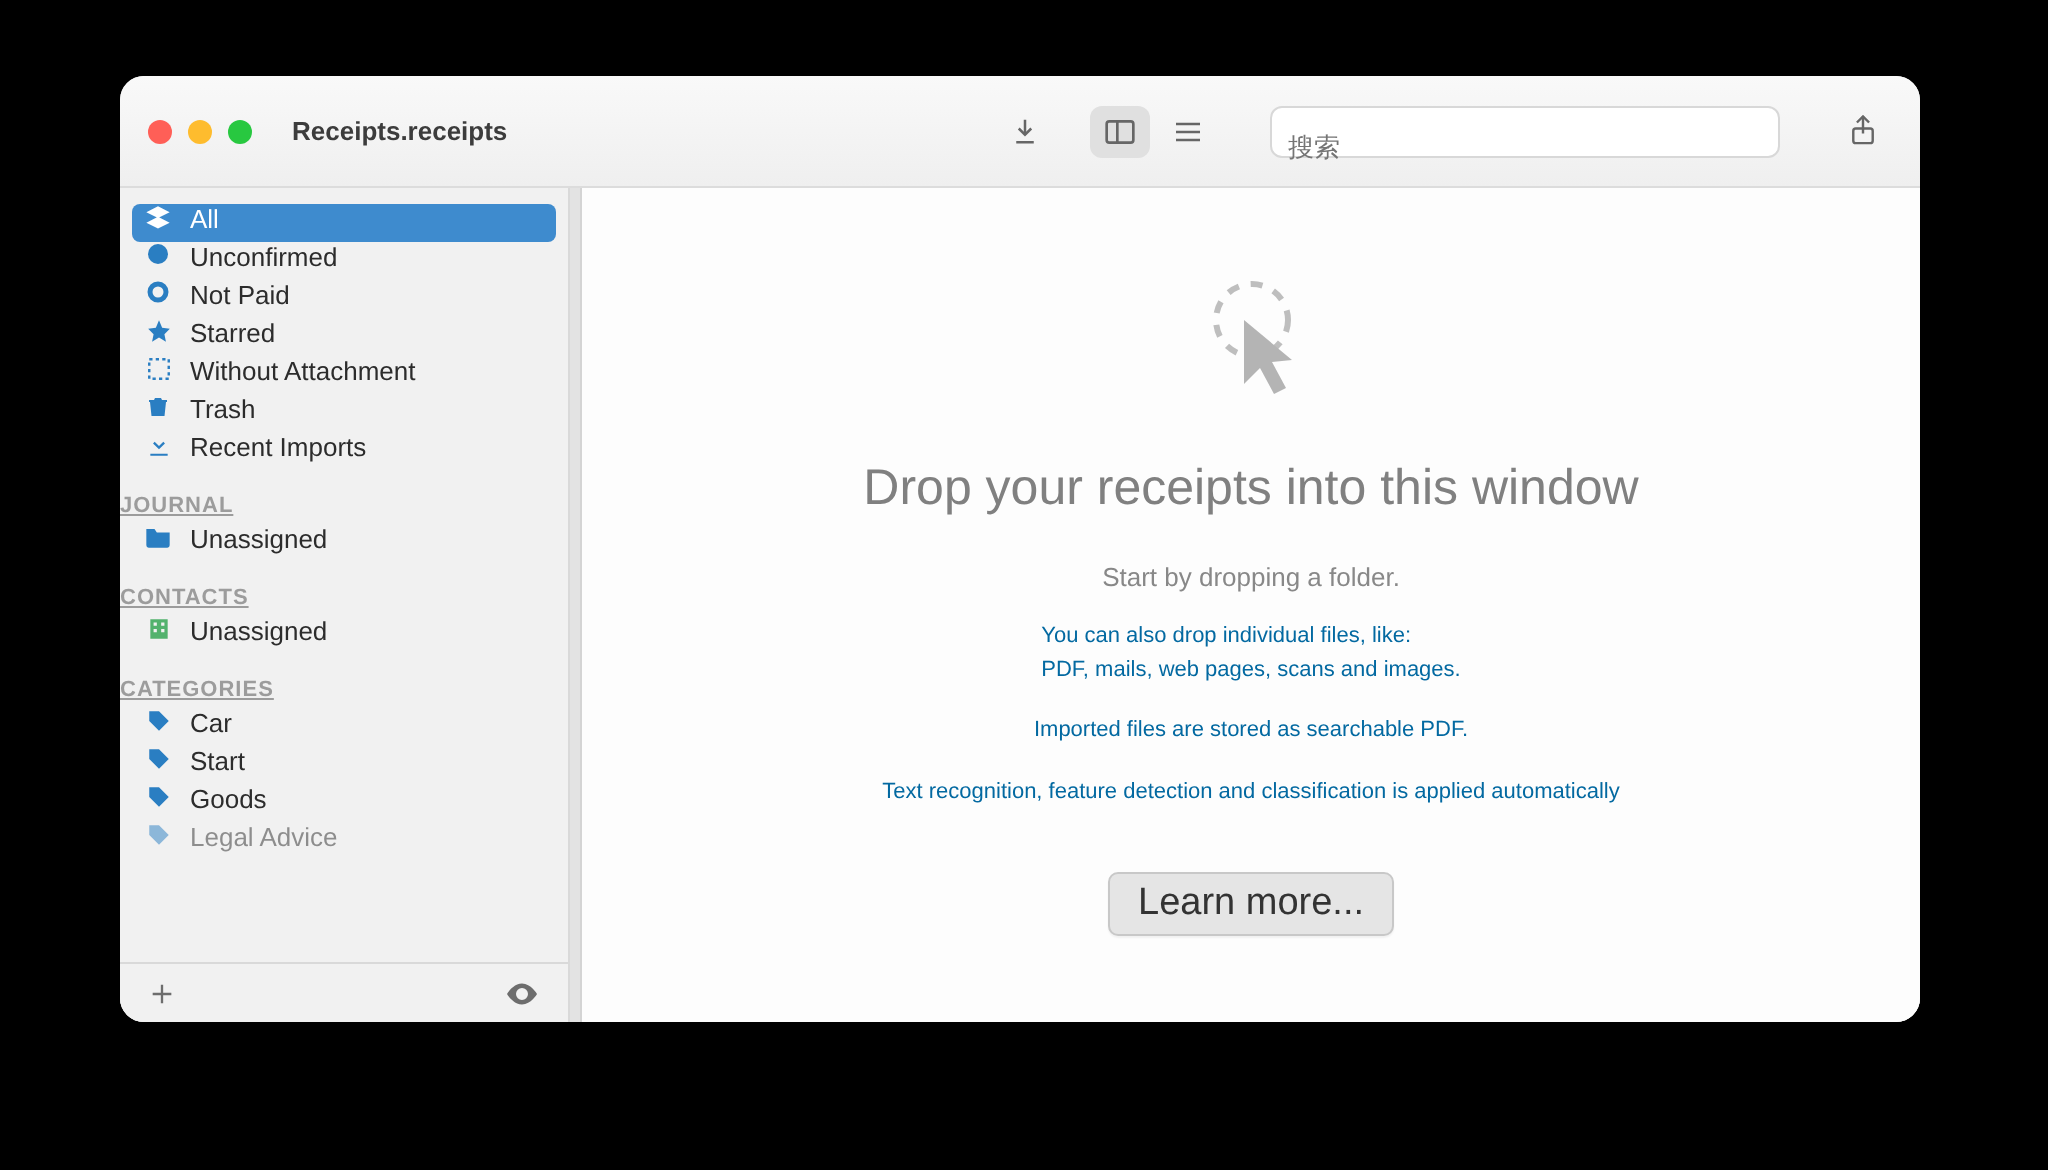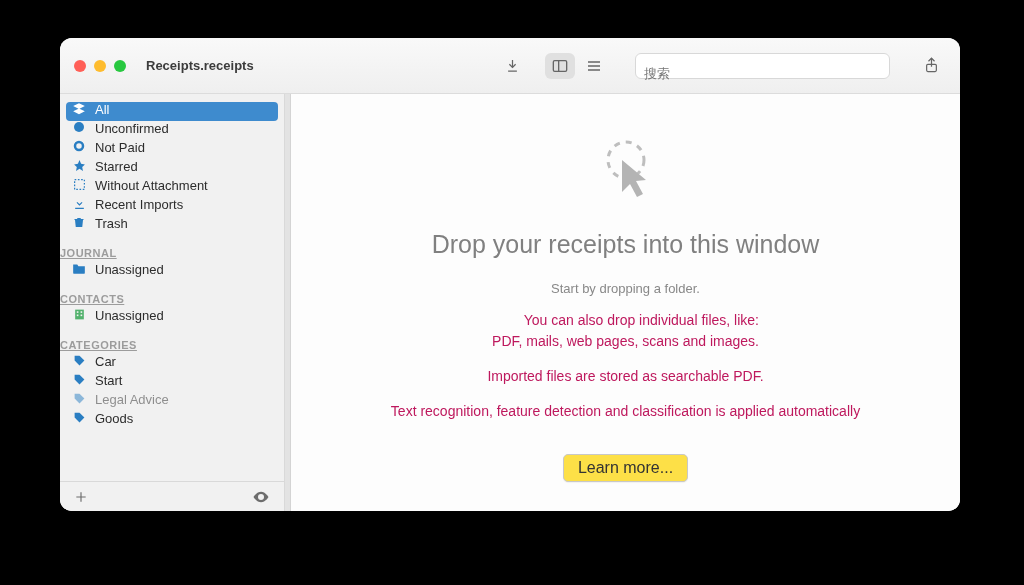--- a/index.html
+++ b/index.html
@@ -118,28 +118,28 @@
     margin-top: 30px;
     font-size: 25px;
     font-weight: 400;
     color: #808080;
   }
   .main .lead {
     margin-top: 22px;
     font-size: 13px;
     color:#888;
   }
-  .main .para { margin-top: 14px; font-size:14px; color:#be185d; text-align:right; line-height:1.5;}
+  .main .para { margin-top: 14px; font-size:11px; color:#0369a1; text-align:left; line-height:1.5;}
   .learn-btn {
     margin-top: 32px;
-    background: #fde047;
+    background: #e5e5e5;
     border: 1px solid #c8c8c8;
     border-radius: 5px;
     padding: 4px 14px;
-    font-size: 16px;
+    font-size: 19px;
     color:#333;
     box-shadow: 0 1px 1px rgba(0,0,0,0.05);
   }
   .fade-bottom {
     position:absolute; left:0; right:0; bottom:0; height:16px;
     background: linear-gradient(rgba(241,241,241,0), #f1f1f1);
     pointer-events:none;
   }
   svg { display:block; }
 </style>
@@ -238,35 +238,35 @@
           <span>Starred</span>
         </div>
         <div class="sb-row">
           <span class="icon">
             <svg width="13" height="13" viewBox="0 0 16 16" fill="none" stroke="#2a7ec2" stroke-width="1.5" stroke-dasharray="2 2">
                 <rect x="2" y="2" width="12" height="12"></rect>
               </svg>
           </span>
           <span>Without Attachment</span>
         </div>
+        <div class="sb-row trash">
+          <span class="icon">
+            <svg width="12" height="13" viewBox="0 0 24 24" fill="#2a7ec2">
+                <path d="M4 7h16l-1.5 14h-13L4 7zm5-4h6l1 2H8l1-2zM3 5h18v2H3z"></path>
+              </svg>
+          </span>
+          <span>Trash</span>
+        </div>
         <div class="sb-row">
           <span class="icon">
             <svg width="13" height="13" viewBox="0 0 24 24" fill="#2a7ec2">
                 <path d="M12 3v10l4-4 1.5 1.5L12 16l-5.5-5.5L8 9l4 4V3h0zM4 20h16v2H4z"></path>
               </svg>
           </span>
           <span>Recent Imports</span>
-        </div>
-        <div class="sb-row trash">
-          <span class="icon">
-            <svg width="12" height="13" viewBox="0 0 24 24" fill="#2a7ec2">
-                <path d="M4 7h16l-1.5 14h-13L4 7zm5-4h6l1 2H8l1-2zM3 5h18v2H3z"></path>
-              </svg>
-          </span>
-          <span>Trash</span>
         </div>
 
         <div class="sb-header">JOURNAL</div>
         <div class="sb-row">
           <span class="icon">
             <svg width="14" height="12" viewBox="0 0 24 20" fill="#2a7ec2">
                 <path d="M2 4h7l2 3h11v11a2 2 0 01-2 2H4a2 2 0 01-2-2V4z"></path>
               </svg>
           </span>
           <span>Unassigned</span>
@@ -296,35 +296,35 @@
           <span>Car</span>
         </div>
         <div class="sb-row tag">
           <span class="icon">
               <svg width="13" height="13" viewBox="0 0 24 24" fill="#2a7ec2">
                 <path d="M3 3h9l9 9-9 9-9-9V3z"></path>
               </svg>
             </span>
           <span>Start</span>
         </div>
-        <div class="sb-row tag" style="opacity:0.5;">
+        <div class="sb-row tag">
           <span class="icon">
               <svg width="13" height="13" viewBox="0 0 24 24" fill="#2a7ec2">
                 <path d="M3 3h9l9 9-9 9-9-9V3z"></path>
               </svg>
             </span>
-          <span>Legal Advice</span>
-        </div>
-        <div class="sb-row tag">
+          <span>Goods</span>
+        </div>
+        <div class="sb-row tag" style="opacity:0.5;">
           <span class="icon">
               <svg width="13" height="13" viewBox="0 0 24 24" fill="#2a7ec2">
                 <path d="M3 3h9l9 9-9 9-9-9V3z"></path>
               </svg>
             </span>
-          <span>Goods</span>
+          <span>Legal Advice</span>
         </div>
 
         <div class="fade-bottom"></div>
       </div>
 
       <div class="sb-footer">
         <span>
           <svg width="14" height="14" viewBox="0 0 24 24" fill="none" stroke="currentColor" stroke-width="2">
               <line x1="12" y1="4" x2="12" y2="20"></line>
               <line x1="4" y1="12" x2="20" y2="12"></line>

